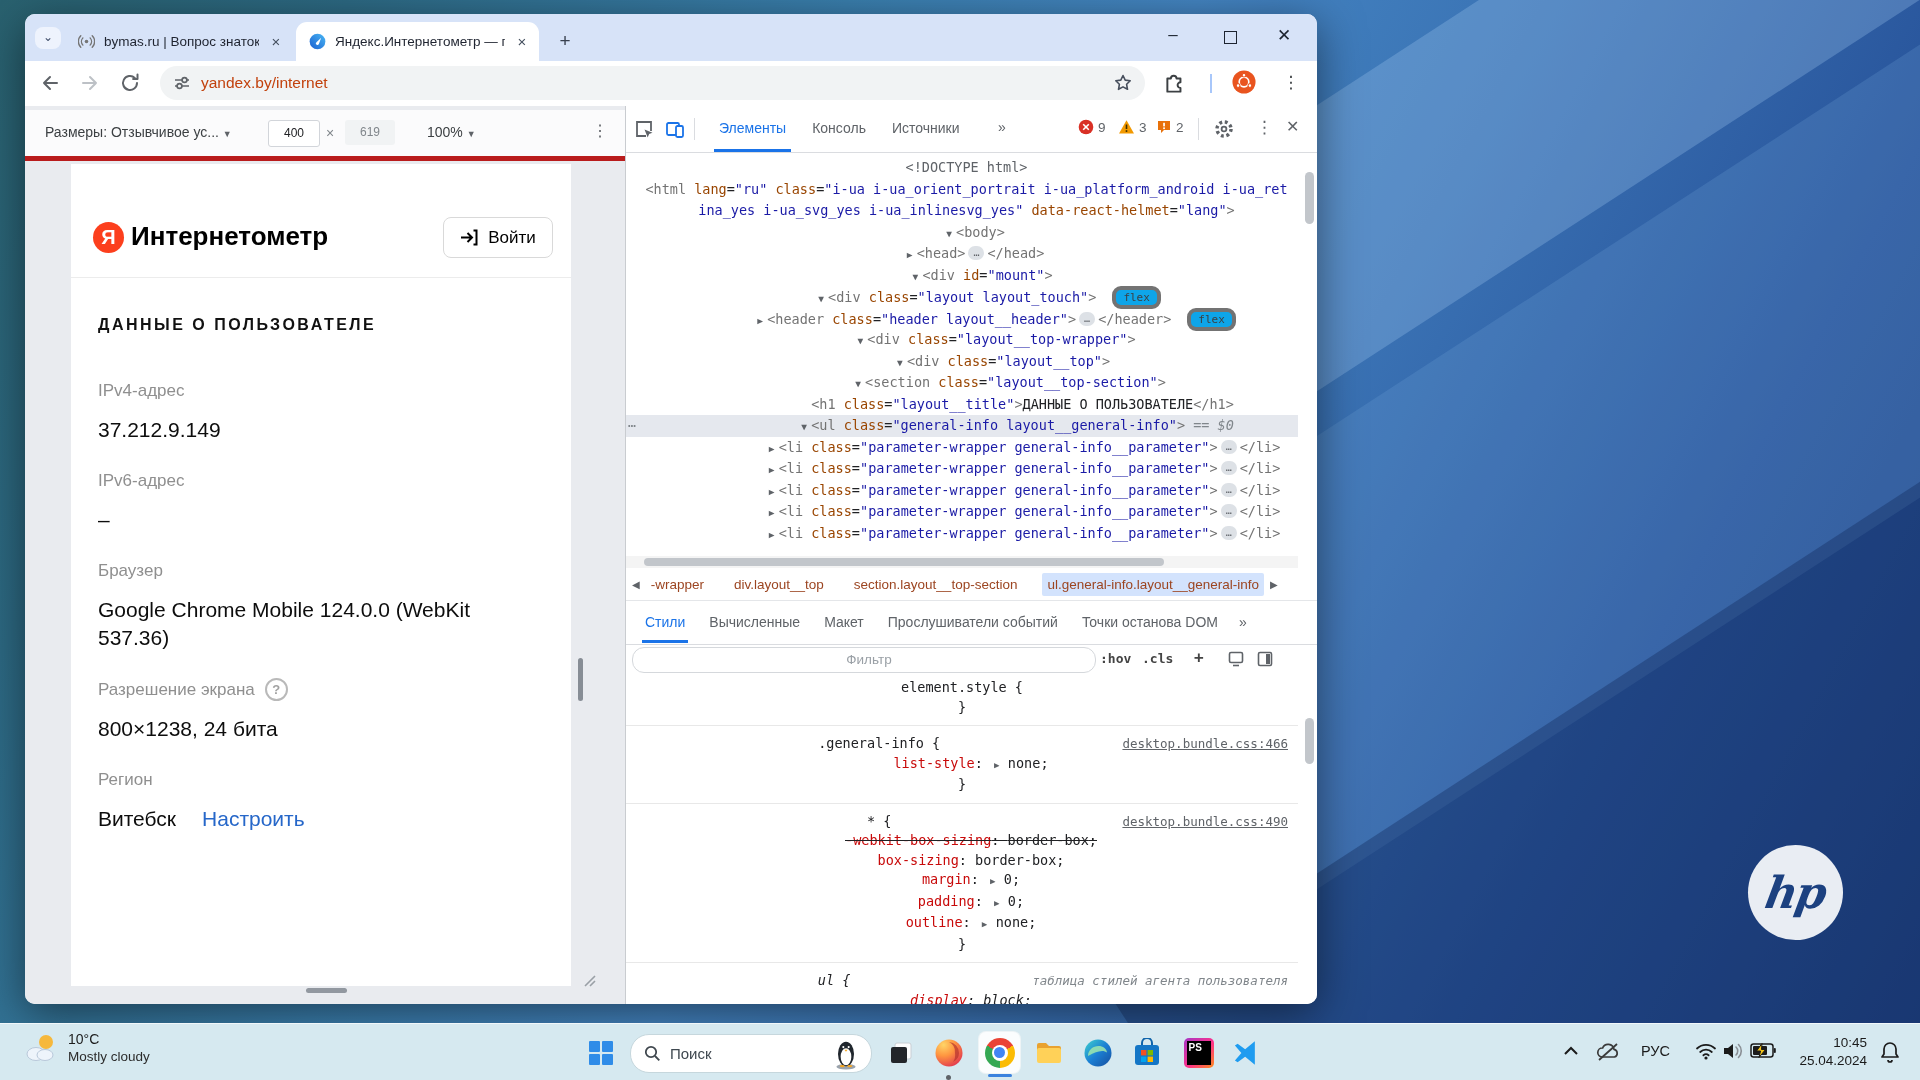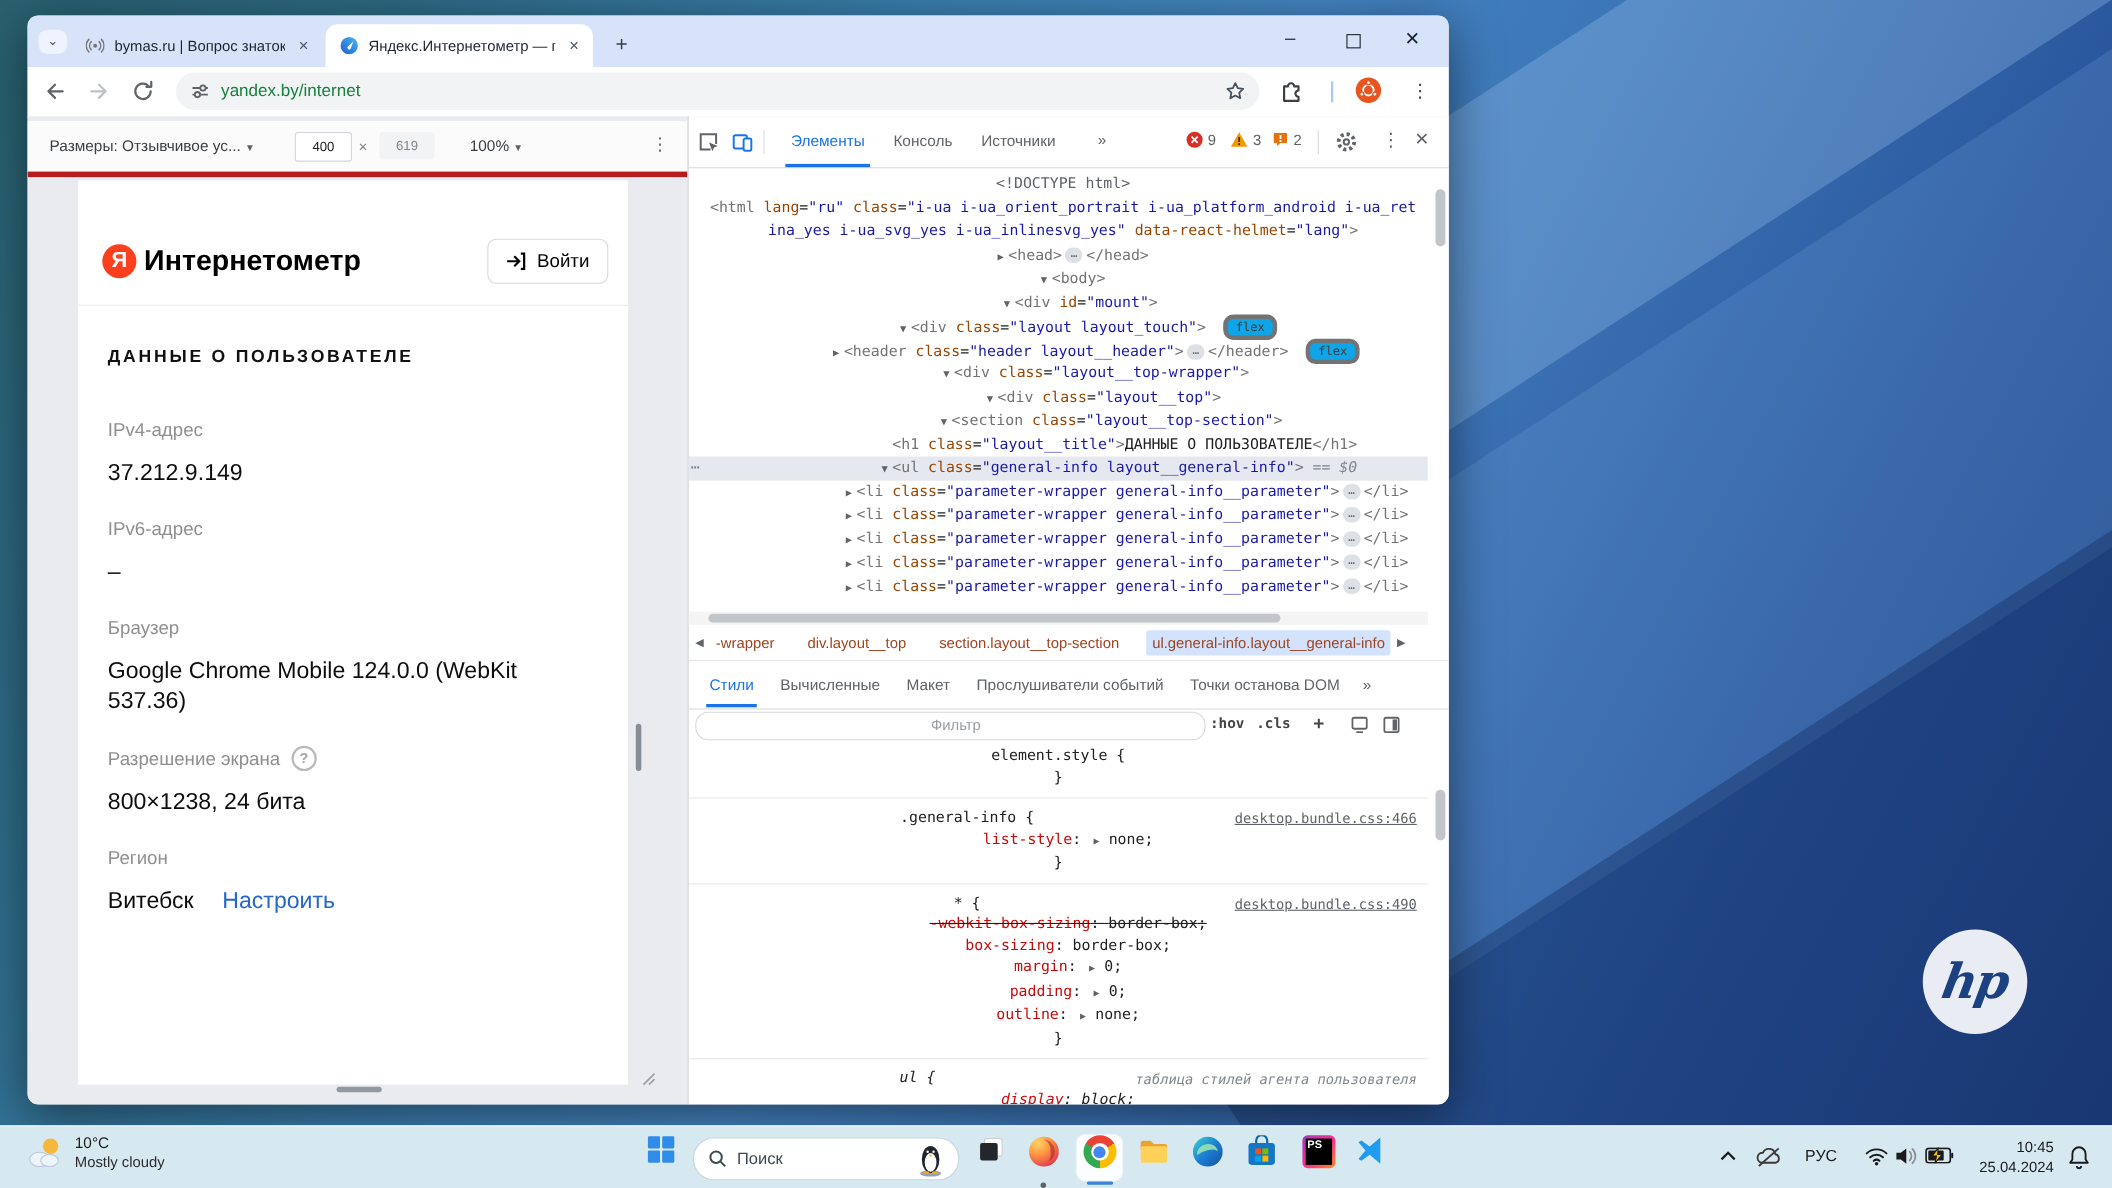--- a/index.html
+++ b/index.html
@@ -34,21 +34,21 @@
   .wbtn{position:absolute;top:10px;width:26px;height:26px;color:#1d2430;text-align:center;}
   #w-min{right:131px;font-size:17px;line-height:22px;}
   #w-max{right:74px;}#w-max i{display:block;width:11px;height:11px;border:1.6px solid #1d2430;margin:7px auto;}
   #w-close{right:20px;font-size:17px;line-height:24px;}
   
   #toolbar{position:absolute;left:0;top:47px;width:100%;height:45px;background:#fff;
     border-bottom:1px solid #dfe1e5;}
   .nav-ic{position:absolute;top:10px;width:24px;height:24px;}
   #omnibox{position:absolute;left:135px;top:5px;width:985px;height:34px;border-radius:17px;
     background:#f1f3f4;display:flex;align-items:center;}
-  #omni-url{font-size:15.5px;color:#15803d;margin-left:10px;flex:1 1 auto;}
+  #omni-url{font-size:15.5px;color:#c2410c;margin-left:10px;flex:1 1 auto;}
   #omni-star{margin-right:12px;}
   .tb-sep{position:absolute;top:13px;width:1.5px;height:19px;background:#a8c7fa;}
   
   #left-pane{position:absolute;left:0;top:92px;width:600px;height:898px;background:#e9ebef;}
   #dev-toolbar{position:absolute;left:0;top:4px;width:100%;height:46px;background:#fbfbfc;
     border-bottom:5px solid #b91c1c;font-size:14px;color:#3c4043;}
   #dev-toolbar .lbl{position:absolute;left:20px;top:14px;}
   .dim-input{position:absolute;top:10px;height:25px;width:50px;border-radius:3px;
     font-size:12px;text-align:center;line-height:25px;}
   #dim-w{left:243px;background:#fff;border:1px solid #d2d5da;color:#202124;}
@@ -138,21 +138,21 @@
   .ua-link{float:right;color:#80868b;text-decoration:none;font-size:12.5px;font-style:italic;}
   .vscroll-thumb{position:absolute;width:9px;border-radius:5px;background:#c2c6cb;left:679px;}
   
   #taskbar{position:absolute;left:0;top:1023px;width:1920px;height:57px;background:#d6e9f0;
     border-top:1px solid rgba(255,255,255,.65);}
   #weather{position:absolute;left:22px;top:6px;display:flex;align-items:center;}
   #weather .wtxt{margin-left:8px;}
   #w-temp{font-size:14px;color:#1d1d1d;line-height:18px;}
   #w-desc{font-size:13.5px;color:#2c2c2c;line-height:17px;}
   .tb-item{position:absolute;top:8px;width:41px;height:41px;border-radius:7px;
-    display:flex;justify-content:center;}
+    display:flex;align-items:center;justify-content:center;}
   #search-pill{position:absolute;left:630px;top:10px;width:240px;height:37px;border-radius:19px;
     background:#fff;border:1px solid #c6d7dd;display:flex;align-items:center;overflow:hidden;}
   #search-pill .s-txt{font-size:15px;color:#3f4850;margin-left:9px;flex:1;}
   #chrome-task{background:#fbfdfe;box-shadow:0 0 0 1px #eef4f6;}
   #chrome-underline{position:absolute;left:988px;top:49.5px;width:24px;height:3.5px;border-radius:2px;background:#3b82de;}
   #ff-dot{position:absolute;left:946px;top:51px;width:5px;height:5px;border-radius:50%;background:#5f6368;}
   .tray-ic{position:absolute;top:17px;}
   #tr-lang{position:absolute;left:1641px;top:19px;font-size:14.5px;color:#1b1b1b;}
   #tr-clock{position:absolute;left:1795px;top:10px;width:72px;text-align:right;
     font-size:13.5px;color:#1b1b1b;line-height:18px;}
@@ -347,22 +347,22 @@
         <circle cx="10" cy="10" r="2.4" fill="none" stroke="#5f6368" stroke-width="1.8"></circle>
       </svg>
       <div class="abs" style="left:630px;top:11px;color:#5f6368;font-size:17px">⋮</div>
       <div class="abs" style="left:660px;top:11px;color:#5f6368;font-size:16px">✕</div>
     </div>
 
     <div id="dom-tree">
         <div class="dom-row" style="padding-left: 9px;"><span class="sg-g">&lt;!DOCTYPE html&gt;</span></div>
         <div class="dom-row" style="padding-left: 9px;"><span class="sg-t">&lt;html</span><span class="sg-a"> lang</span><span class="sg-x">=</span><span class="sg-v">"ru"</span><span class="sg-a"> class</span><span class="sg-x">=</span><span class="sg-v">"i-ua i-ua_orient_portrait i-ua_platform_android i-ua_ret</span></div>
         <div class="dom-row" style="padding-left: 9px;"><span class="sg-v">ina_yes i-ua_svg_yes i-ua_inlinesvg_yes"</span><span class="sg-a"> data-react-helmet</span><span class="sg-x">=</span><span class="sg-v">"lang"</span><span class="sg-t">&gt;</span></div>
+        <div class="dom-row" style="padding-left: 23px;"><span class="tri">▼</span><span class="sg-t">&lt;body&gt;</span></div>
         <div class="dom-row" style="padding-left: 23px;"><span class="tri">▶</span><span class="sg-t">&lt;head&gt;</span><span class="sg-m">…</span><span class="sg-t">&lt;/head&gt;</span></div>
-        <div class="dom-row" style="padding-left: 23px;"><span class="tri">▼</span><span class="sg-t">&lt;body&gt;</span></div>
         <div class="dom-row" style="padding-left: 37px;"><span class="tri">▼</span><span class="sg-t">&lt;div</span><span class="sg-a"> id</span><span class="sg-x">=</span><span class="sg-v">"mount"</span><span class="sg-t">&gt;</span></div>
         <div class="dom-row" style="padding-left: 51px;"><span class="tri">▼</span><span class="sg-t">&lt;div</span><span class="sg-a"> class</span><span class="sg-x">=</span><span class="sg-v">"layout layout_touch"</span><span class="sg-t">&gt;</span><span class="flex-badge">flex</span></div>
         <div class="dom-row" style="padding-left: 65px;"><span class="tri">▶</span><span class="sg-t">&lt;header</span><span class="sg-a"> class</span><span class="sg-x">=</span><span class="sg-v">"header layout__header"</span><span class="sg-t">&gt;</span><span class="sg-m">…</span><span class="sg-t">&lt;/header&gt;</span><span class="flex-badge">flex</span></div>
         <div class="dom-row" style="padding-left: 65px;"><span class="tri">▼</span><span class="sg-t">&lt;div</span><span class="sg-a"> class</span><span class="sg-x">=</span><span class="sg-v">"layout__top-wrapper"</span><span class="sg-t">&gt;</span></div>
         <div class="dom-row" style="padding-left: 79px;"><span class="tri">▼</span><span class="sg-t">&lt;div</span><span class="sg-a"> class</span><span class="sg-x">=</span><span class="sg-v">"layout__top"</span><span class="sg-t">&gt;</span></div>
         <div class="dom-row" style="padding-left: 93px;"><span class="tri">▼</span><span class="sg-t">&lt;section</span><span class="sg-a"> class</span><span class="sg-x">=</span><span class="sg-v">"layout__top-section"</span><span class="sg-t">&gt;</span></div>
         <div class="dom-row" style="padding-left: 107px;"><span class="tri"></span><span class="sg-t">&lt;h1</span><span class="sg-a"> class</span><span class="sg-x">=</span><span class="sg-v">"layout__title"</span><span class="sg-t">&gt;</span><span class="sg-x">ДАННЫЕ О ПОЛЬЗОВАТЕЛЕ</span><span class="sg-t">&lt;/h1&gt;</span></div>
         <div class="dom-row sel" style="padding-left: 107px;"><span class="gutter-dots">⋯</span><span class="tri">▼</span><span class="sg-t">&lt;ul</span><span class="sg-a"> class</span><span class="sg-x">=</span><span class="sg-v">"general-info layout__general-info"</span><span class="sg-t">&gt;</span><span class="sg-q"> == $0</span></div>
         <div class="dom-row" style="padding-left: 121px;"><span class="tri">▶</span><span class="sg-t">&lt;li</span><span class="sg-a"> class</span><span class="sg-x">=</span><span class="sg-v">"parameter-wrapper general-info__parameter"</span><span class="sg-t">&gt;</span><span class="sg-m">…</span><span class="sg-t">&lt;/li&gt;</span></div>
         <div class="dom-row" style="padding-left: 121px;"><span class="tri">▶</span><span class="sg-t">&lt;li</span><span class="sg-a"> class</span><span class="sg-x">=</span><span class="sg-v">"parameter-wrapper general-info__parameter"</span><span class="sg-t">&gt;</span><span class="sg-m">…</span><span class="sg-t">&lt;/li&gt;</span></div>

